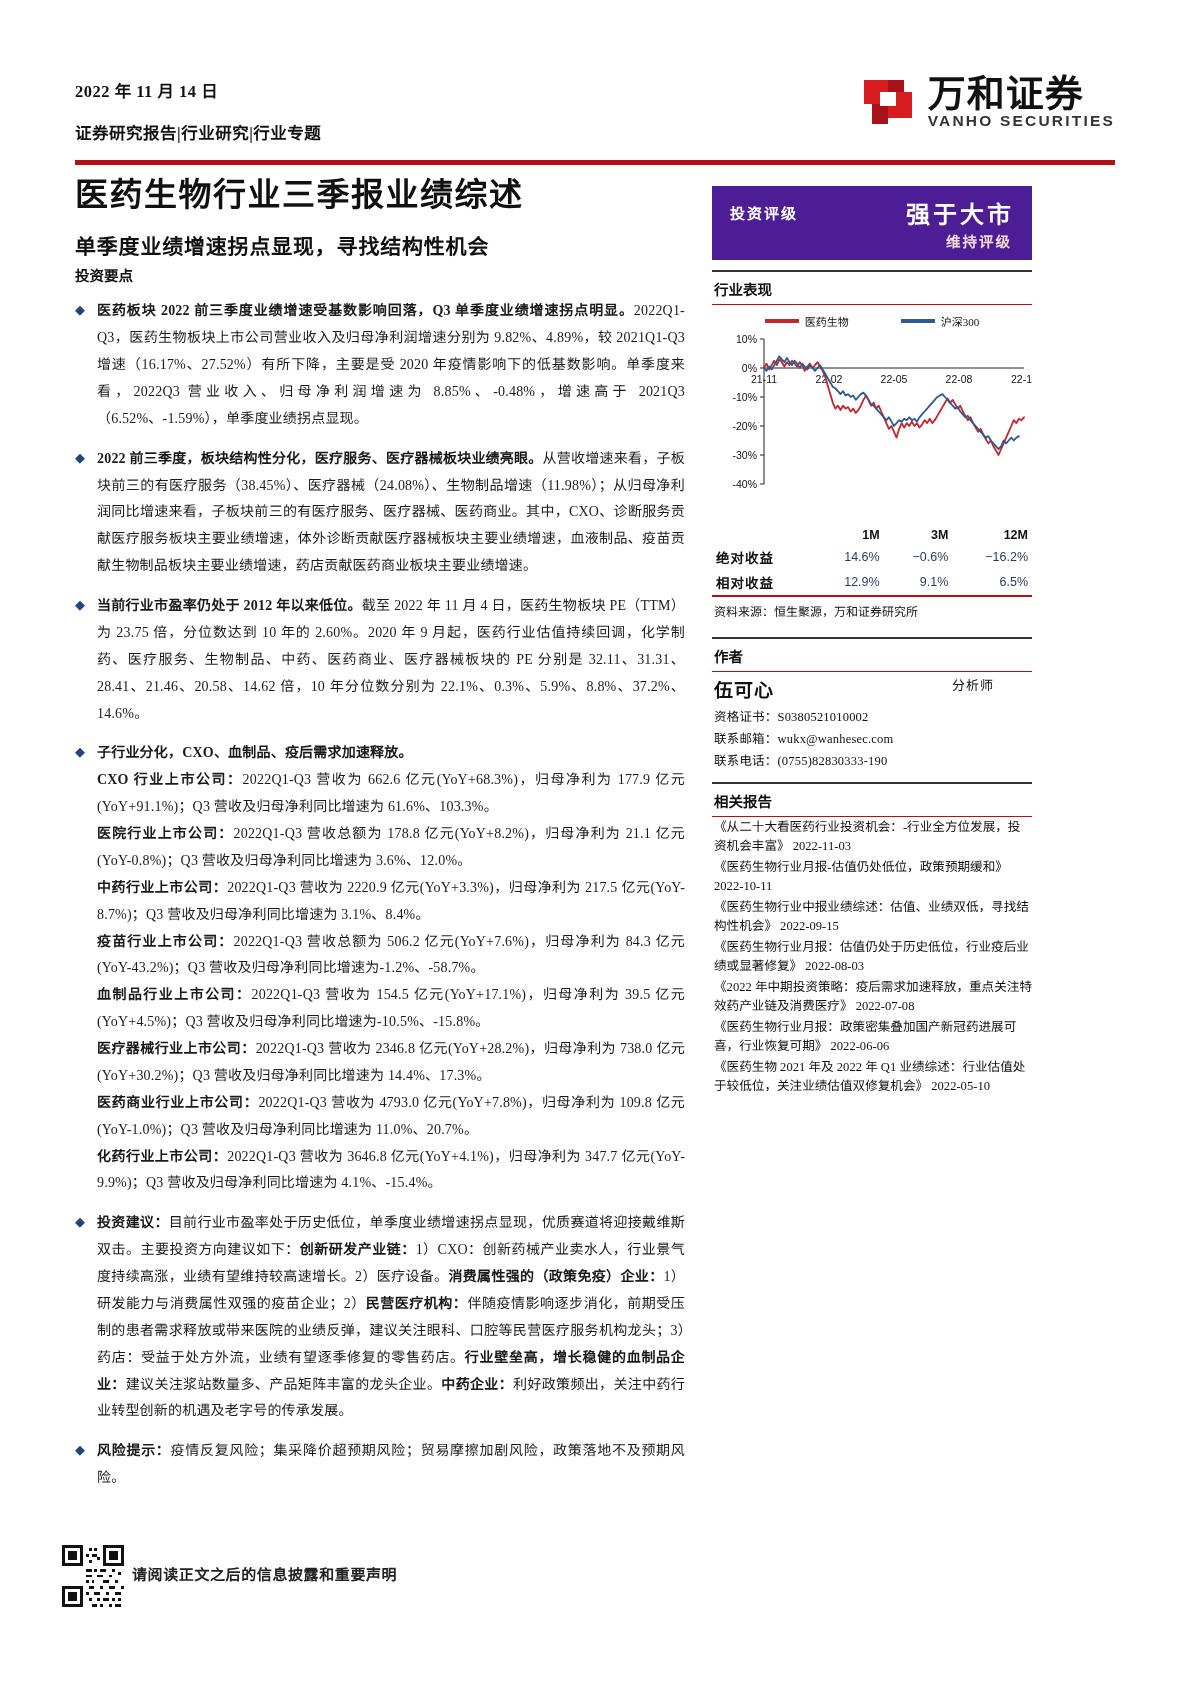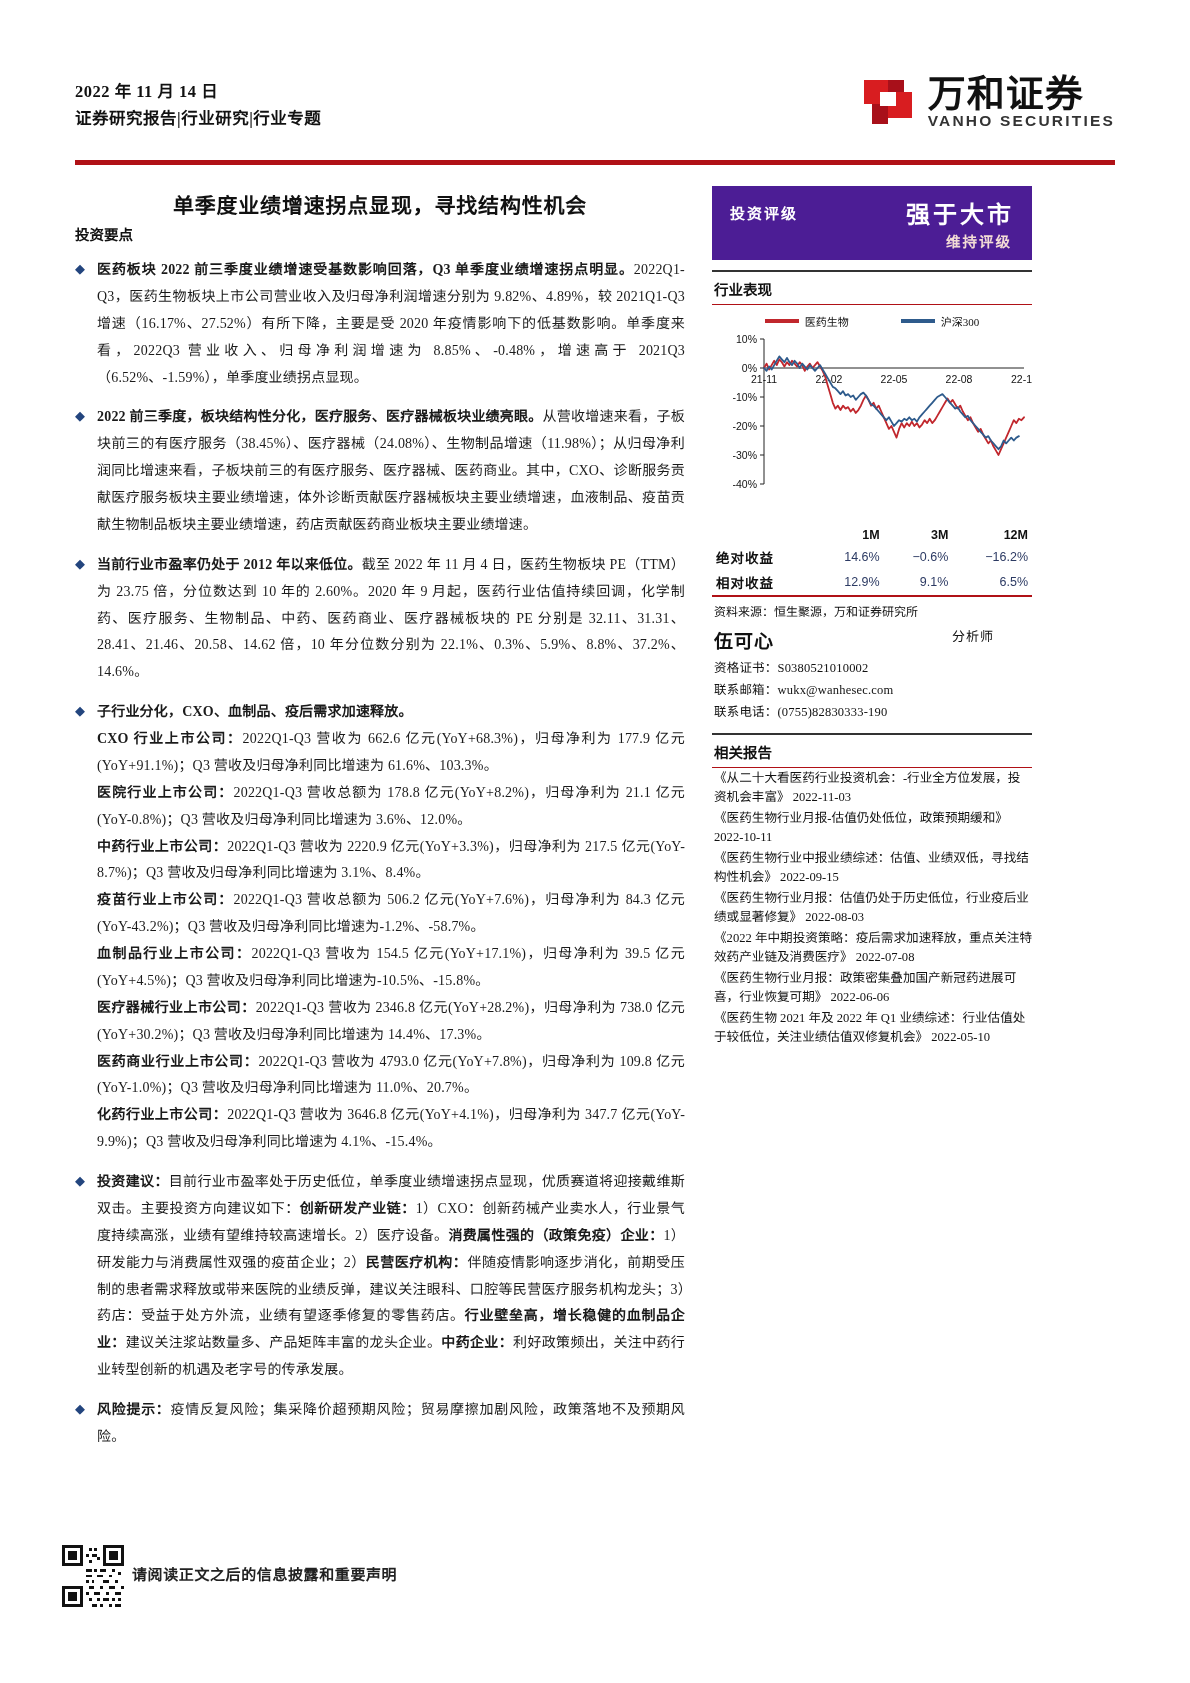--- a/index.html
+++ b/index.html
@@ -19,21 +19,21 @@
   .header {
     position: absolute; left: 75px; top: 78px; width: 1040px; height: 90px;
   }
   .hdr-date {
     font-family: "Liberation Serif", serif;
     font-weight: bold; font-size: 16.5px; letter-spacing: .5px; color: #111;
   }
   .hdr-crumb {
     font-family: "Liberation Serif", serif;
     font-weight: bold; font-size: 16.5px; letter-spacing: .5px; color: #111;
-    margin-top: 3px;
+    margin-top: 18px;
   }
   .logo-wrap {
     position: absolute; right: 0; top: -4px; display: flex; align-items: center; gap: 12px;
   }
   .logo-mark { width: 56px; height: 56px; position: relative; }
   .logo-text { display: flex; flex-direction: column; line-height: 1; }
   .logo-cn {
     font-family: "Liberation Sans", sans-serif; font-weight: bold;
     font-size: 38px; letter-spacing: 1px; color: #111;
   }
@@ -52,21 +52,21 @@
     position: absolute; left: 75px; top: 175px; width: 610px;
   }
   .doc-title {
     font-family: "Liberation Serif", serif;
     font-size: 33px; font-weight: bold; letter-spacing: 1.5px;
     color: #111; line-height: 1.25; margin: 0;
   }
   .doc-subtitle {
     font-family: "Liberation Serif", serif;
     font-size: 21px; font-weight: bold; letter-spacing: .8px;
-    color: #111; margin-top: 14px; text-align: center;
+    color: #111; margin-top: 14px;
   }
   .points-label {
     font-family: "Liberation Serif", serif;
     font-size: 14.5px; font-weight: bold; color: #111; margin-top: 4px;
   }
 
   .bullet-block { display: flex; margin-top: 13px; }
   .bullet-mark {
     flex: 0 0 22px; color: #23457e; font-size: 13px; line-height: 1.55;
     padding-top: 2px;
@@ -198,20 +198,21 @@
         <span class="logo-cn">万和证券</span>
         <span class="logo-en">VANHO SECURITIES</span>
       </div>
     </div>
   </div>
 
   <div class="rule-red"></div>
 
   <div class="left-col">
 
+    <h1 class="doc-title">医药生物行业三季报业绩综述</h1>
     <div class="doc-subtitle">单季度业绩增速拐点显现，寻找结构性机会</div>
     <div class="points-label">投资要点</div>
 
     <div class="bullet-block">
       <div class="bullet-mark">◆</div>
       <div class="bullet-body">
         <b>医药板块 2022 前三季度业绩增速受基数影响回落，Q3 单季度业绩增速拐点明显。</b><span>2022Q1-Q3，医药生物板块上市公司营业收入及归母净利润增速分别为 9.82%、4.89%，较 2021Q1-Q3 增速（16.17%、27.52%）有所下降，主要是受 2020 年疫情影响下的低基数影响。单季度来看，2022Q3 营业收入、归母净利润增速为 8.85%、-0.48%，增速高于 2021Q3（6.52%、-1.59%），单季度业绩拐点显现。</span>
       </div>
     </div>
 
@@ -326,20 +327,21 @@
           <td class="rowname">相对收益</td>
           <td>12.9%</td>
           <td>9.1%</td>
           <td>6.5%</td>
         </tr>
       </tbody>
     </table>
     <div class="hr-red"></div>
     <div class="src-note">资料来源：恒生聚源，万和证券研究所</div>
 
+    <div class="sec-head under" style="margin-top:14px;">作者</div>
     <div class="author-row">
       <span class="author-name">伍可心</span>
       <span class="author-role">分析师</span>
     </div>
     <div class="kv-line">资格证书：S0380521010002</div>
     <div class="kv-line">联系邮箱：wukx@wanhesec.com</div>
     <div class="kv-line">联系电话：(0755)82830333-190</div>
 
     <div class="sec-head under" style="margin-top:12px;">相关报告</div>
     <div class="rep-item">《从二十大看医药行业投资机会：-行业全方位发展，投资机会丰富》 2022-11-03</div>

